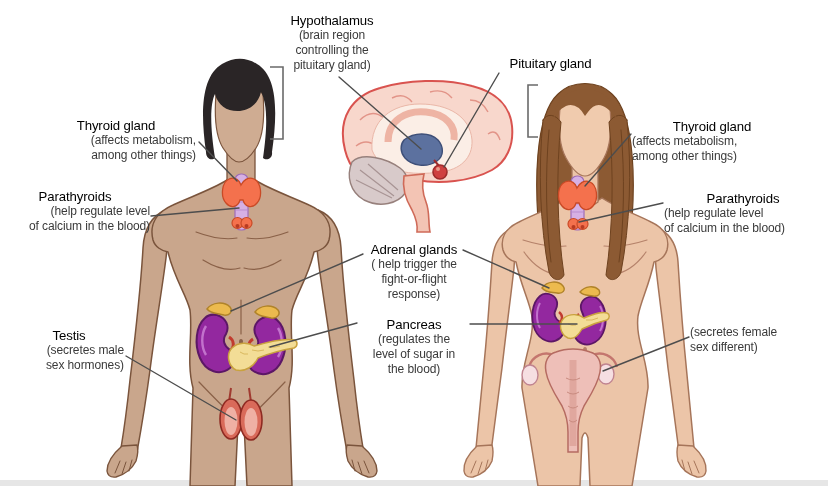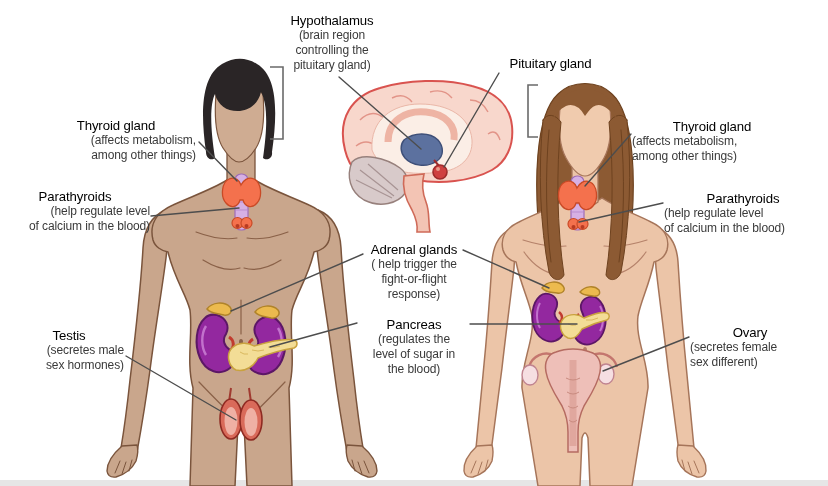--- a/index.html
+++ b/index.html
@@ -189,18 +189,17 @@
   <span class="t">Thyroid gland</span>
   <span class="d">(affects metabolism,
 among other things)</span>
 </div>
 <div class="label al" style="left:664px;top:191px;width:158px;">
   <span class="t">Parathyroids</span>
   <span class="d">(help regulate level
 of calcium in the blood)</span>
 </div>
 <div class="label al" style="left:690px;top:325px;width:120px;">
-  <span class="t">Ovary</span>
   <span class="d">(secretes female
 sex different)</span>
 </div>
 
 </div>
 
 </body></html>

